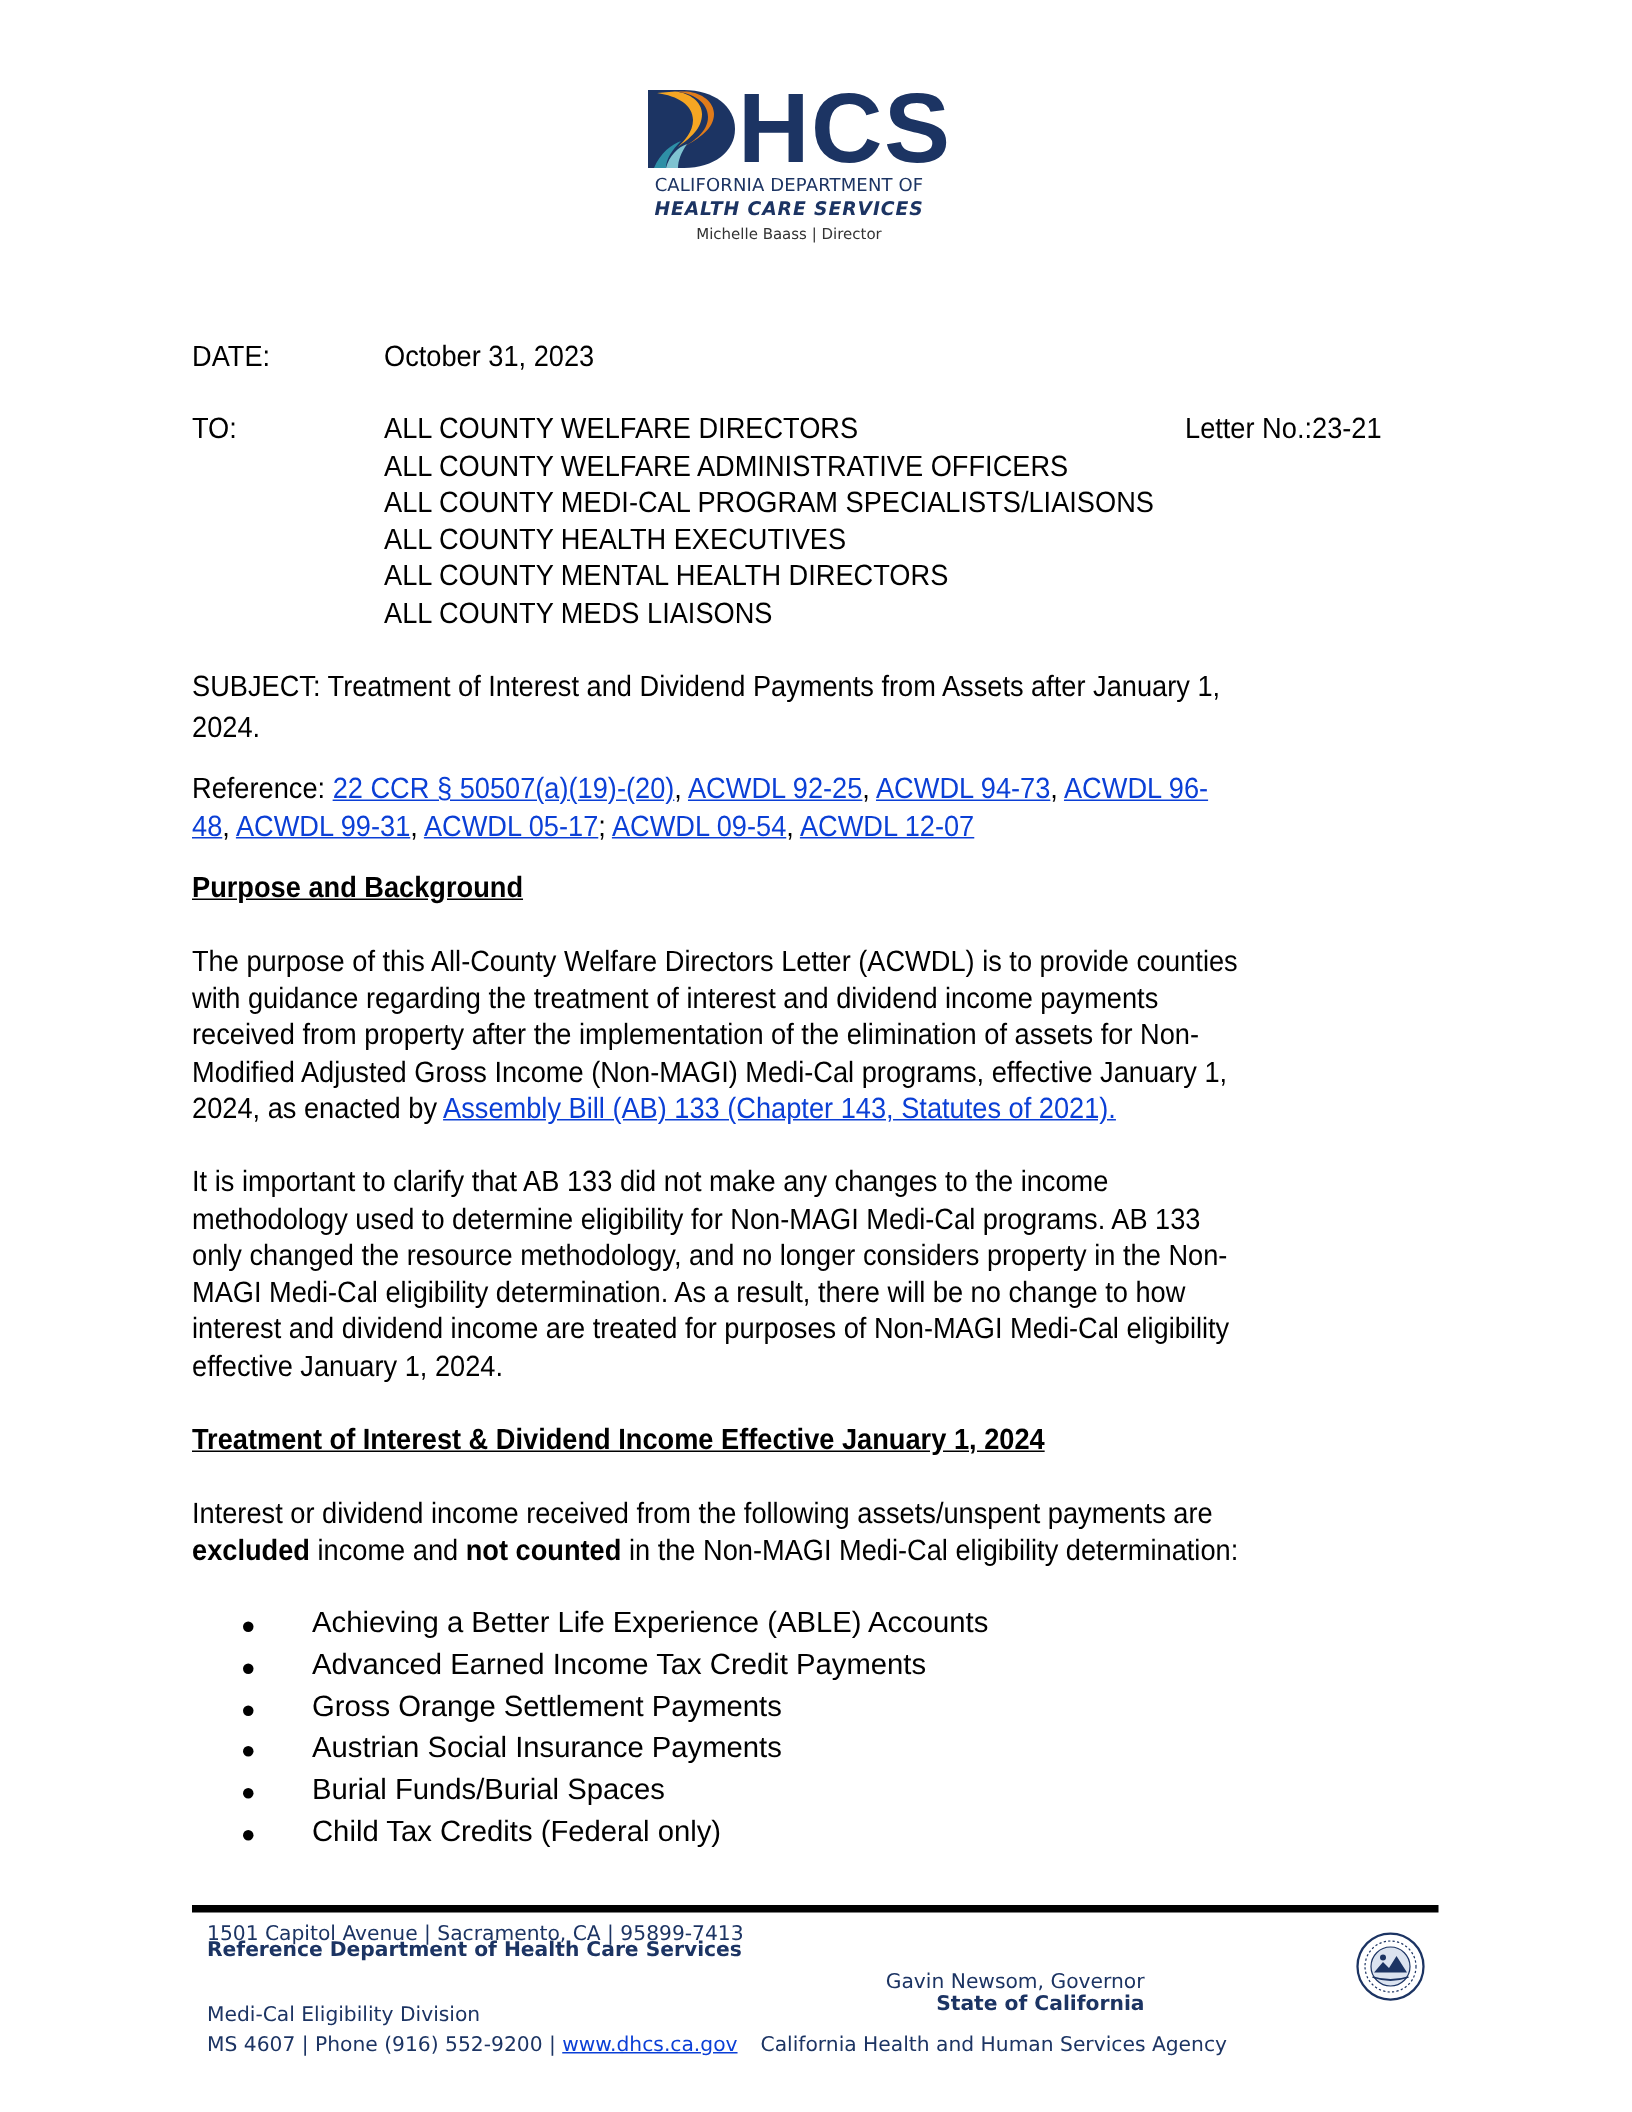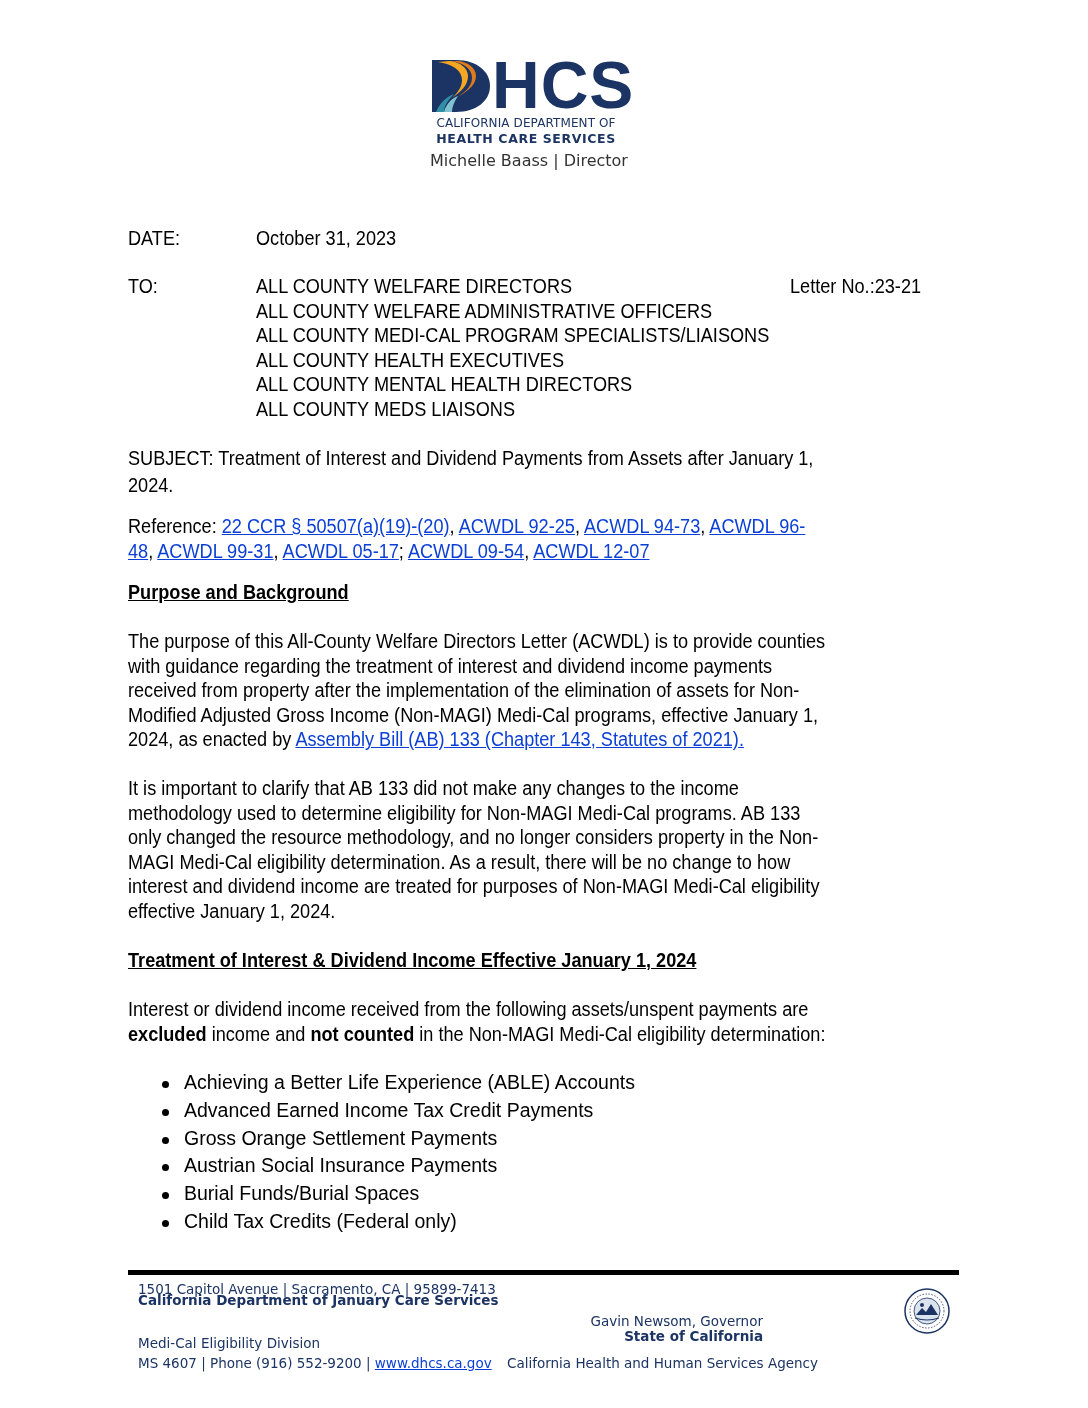--- a/index.html
+++ b/index.html
@@ -4,35 +4,35 @@
 <style>
   html, body { margin: 0; padding: 0; background: #ffffff; }
   body { width: 1088px; height: 1408px; position: relative; overflow: hidden; font-family: "Liberation Sans", sans-serif; color: #000; }
   .page { position: absolute; left: 0; top: 0; width: 956px; height: 1408px; }
 
   
   .logo { position: absolute; left: 430px; top: 58px; width: 200px; }
   .logo-mark { position: absolute; left: 2px; top: 2px; width: 58px; height: 52px; }
   .logo-letters { position: absolute; left: 62px; top: -6px; font-family: "Liberation Sans", sans-serif; font-weight: bold; font-size: 66px; letter-spacing: 1px; color: #1c3463; line-height: 66px; }
   .logo-line1 { position: absolute; left: 0; top: 58px; width: 192px; text-align: center; font-family: "DejaVu Sans", sans-serif; font-size: 12px; color: #1c3463; letter-spacing: 0.1px; white-space: nowrap; }
-  .logo-line2 { position: absolute; left: 0; top: 73px; width: 192px; text-align: center; font-family: "DejaVu Sans", sans-serif; font-weight: bold; font-size: 12.5px; color: #1c3463; letter-spacing: 0.6px; white-space: nowrap; }
-  .logo-line3 { position: absolute; left: 0; top: 93px; width: 192px; text-align: center; font-family: "DejaVu Sans", sans-serif; font-size: 16px; color: #333; white-space: nowrap; }
+  .logo-line2 { position: absolute; left: 0; top: 73px; width: 192px; text-align: center; font-family: "DejaVu Sans", sans-serif; font-weight: bold; font-size: 12.5px; color: #1c3463; letter-spacing: 0.6px; white-space: nowrap; font-style: italic; }
+  .logo-line3 { position: absolute; left: 0; top: 93px; width: 192px; text-align: center; font-family: "DejaVu Sans", sans-serif; font-size: 10px; color: #333; white-space: nowrap; }
 
   
   .t { position: absolute; font-size: 19.5px; line-height: 24.6px; white-space: nowrap; transform: scaleX(0.93); transform-origin: left top; }
   .lbl { position: absolute; left: 128px; }
   .val { position: absolute; left: 256px; }
   a, .link { color: #0b3fd6; text-decoration: underline; }
   .hdg { font-weight: bold; text-decoration: underline; }
   b { font-weight: bold; }
 
   .bullets { position: absolute; left: 160px; top: 1071px; font-size: 19.5px; }
   .bullet-row { height: 27.8px; position: relative; white-space: nowrap; }
   .bullet-dot { position: absolute; left: 2px; top: 10px; width: 7px; height: 7px; border-radius: 50%; background: #000; }
-  .bullet-text { position: absolute; left: 24px; top: 0; }
+  .bullet-text { position: absolute; left: 48px; top: 0; }
 
   .rule { position: absolute; left: 128px; top: 1270px; width: 831px; height: 5px; background: #000; }
 
   .footer { font-family: "DejaVu Sans", sans-serif; color: #1c3463; font-size: 13.5px; }
   .foot-l { position: absolute; left: 138px; white-space: nowrap; }
   .foot-r { position: absolute; right: 193px; white-space: nowrap; text-align: right; }
   .seal { position: absolute; left: 904px; top: 1288px; width: 46px; height: 46px; }
   .foot-agency { position: absolute; right: 138px; top: 1355px; white-space: nowrap; margin-left: 48px; }
 </style>
 </head>
@@ -127,21 +127,21 @@
       </div>
     <div class="bullet-row">
         <span class="bullet-dot"></span>
         <span class="bullet-text">Child Tax Credits (Federal only)</span>
       </div>
   </div>
 
   <div class="rule"></div>
 
   <div class="footer">
-    <div class="foot-l" style="top:1292px; font-weight:bold;">California Department of January Care Services</div>
+    <div class="foot-l" style="top:1292px; font-weight:bold;">Reference Department of Health Care Services</div>
     <div class="foot-l" style="top:1335px;">Medi-Cal Eligibility Division</div>
     <div class="foot-l" style="top:1281px;">1501 Capitol Avenue | Sacramento, CA | 95899-7413</div>
     <div class="foot-l" style="top:1355px;">
       <span>MS 4607 | Phone (916) 552-9200 | </span><a class="link">www.dhcs.ca.gov</a>
     </div>
 
     <div class="foot-r" style="top:1292px; font-weight:bold;margin-top:36px;">State of California</div>
     <div class="foot-r" style="top:1313px;">Gavin Newsom, Governor</div>
 
     <svg class="seal" viewBox="0 0 46 46">

